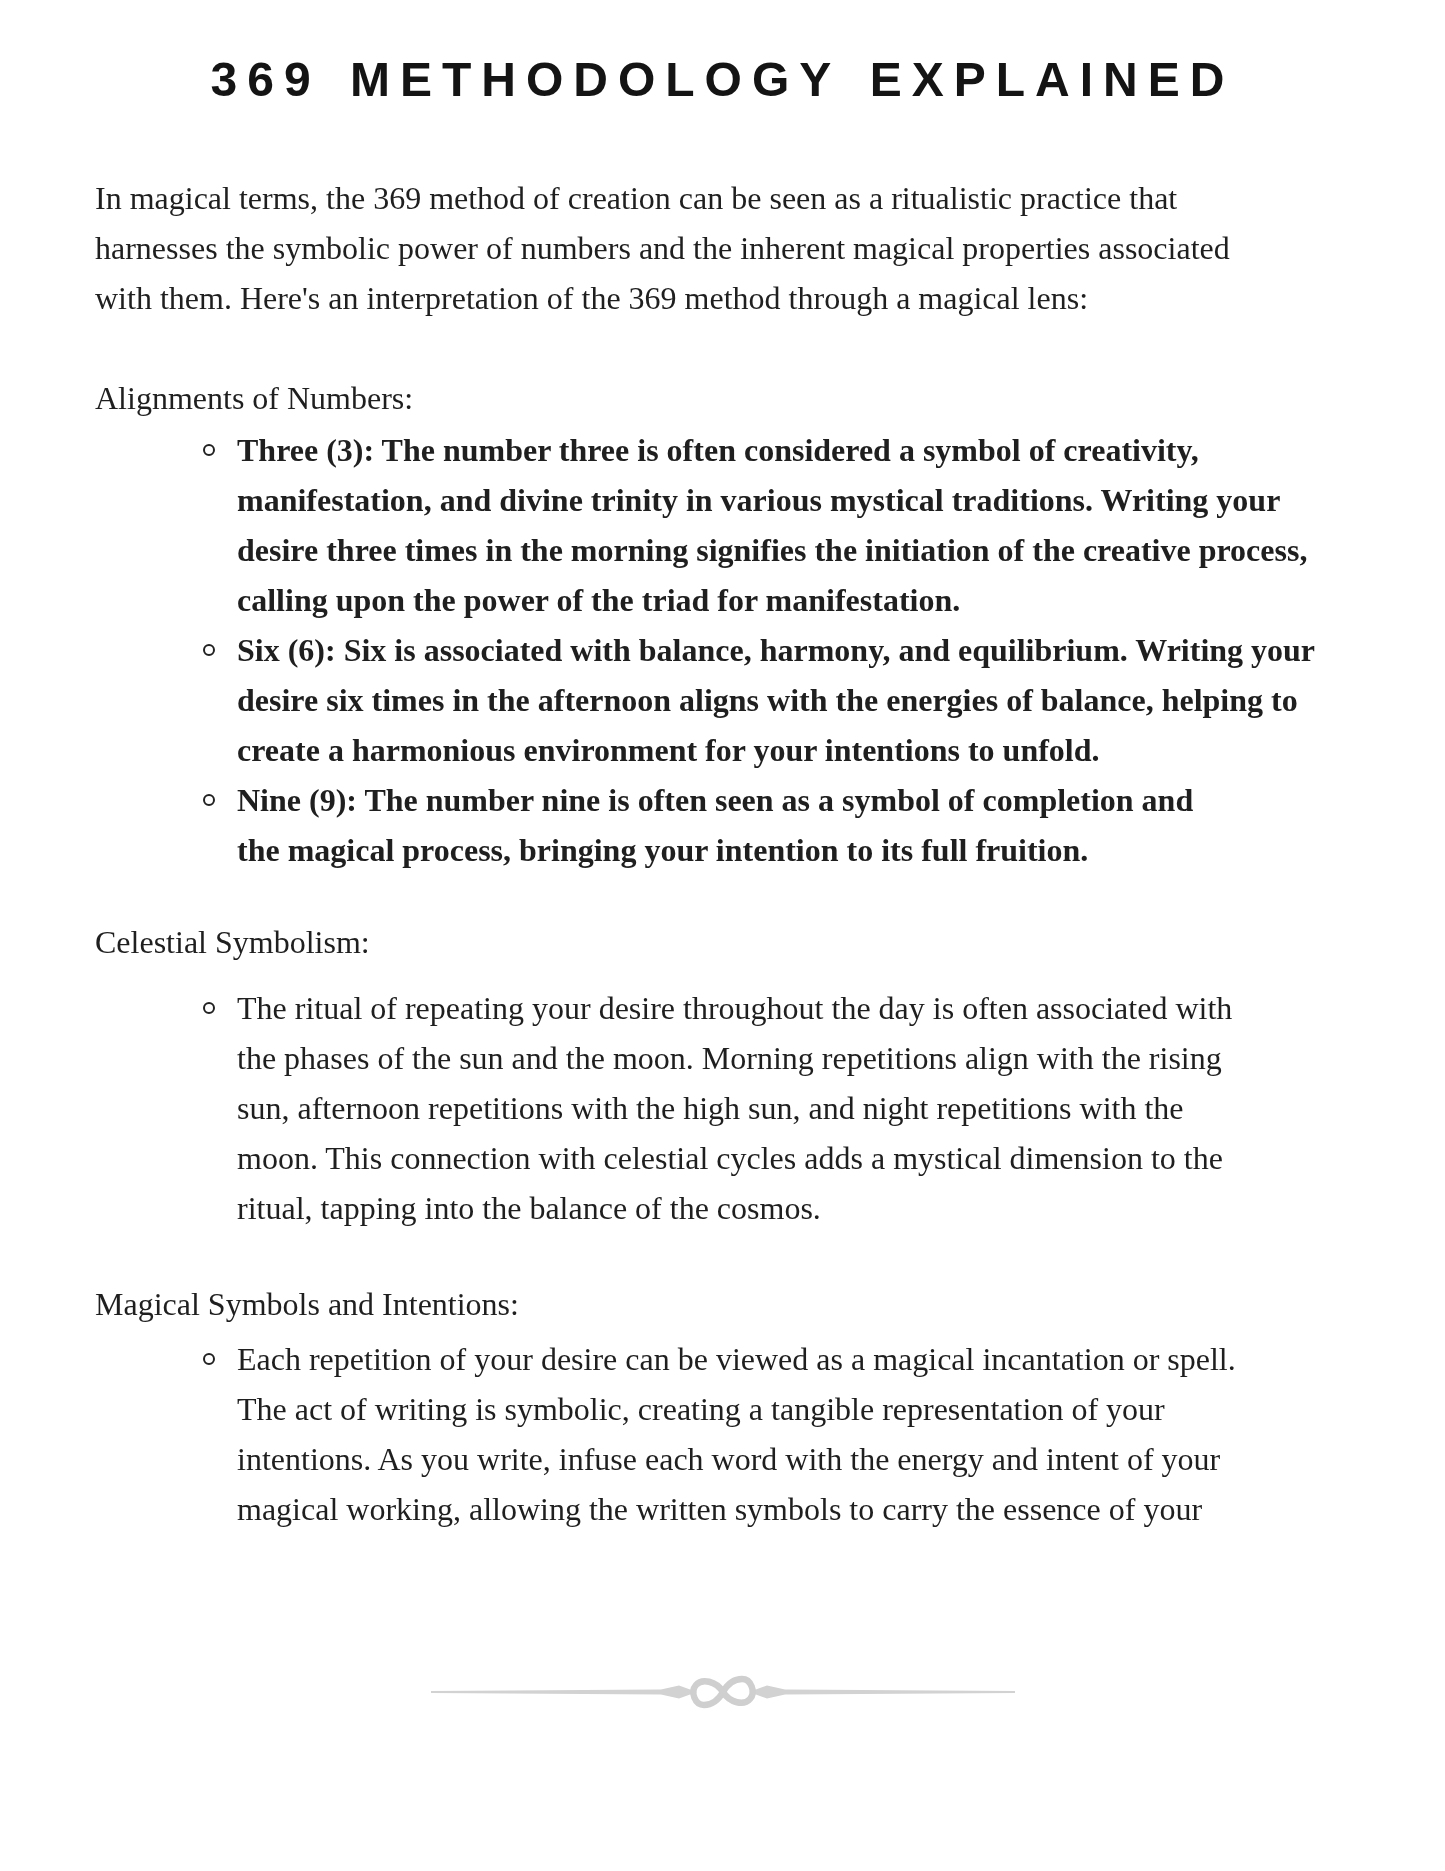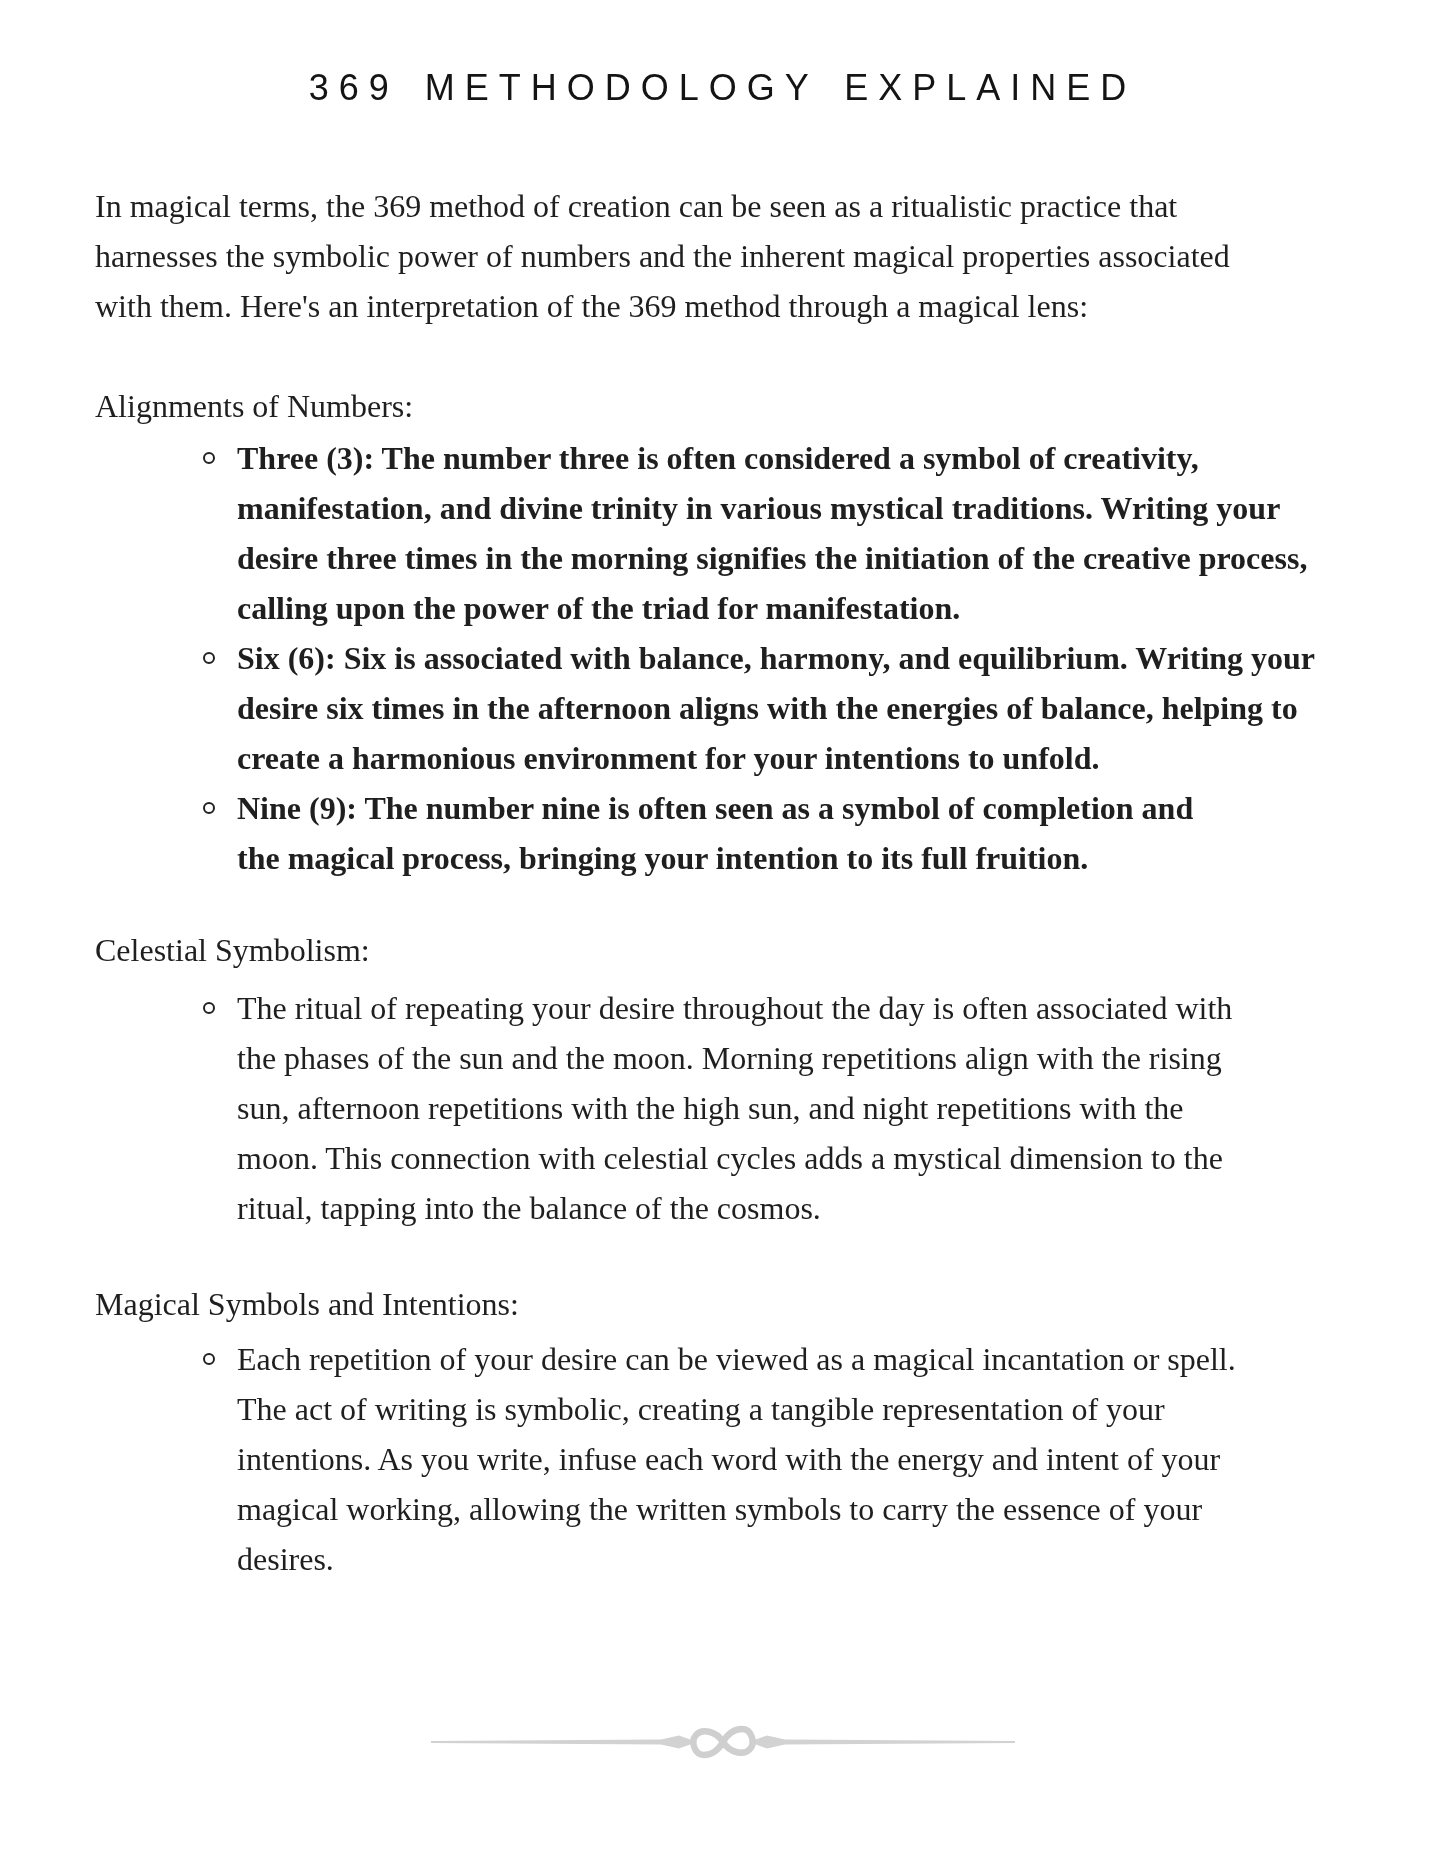--- a/index.html
+++ b/index.html
@@ -12,26 +12,26 @@
     overflow: hidden;
   }
   .page {
     width: 1445px;
     height: 1871px;
     padding: 0 95px;
     box-sizing: border-box;
     position: relative;
   }
   .doc-title {
-    margin: 8px;
+    margin: 0;
     padding-top: 55px;
     text-align: center;
     font-family: "Liberation Sans", sans-serif;
-    font-weight: 400;
-    font-size: 36px;
+    font-weight: 700;
+    font-size: 48px;
     line-height: 50px;
     letter-spacing: 10px;
     word-spacing: 6px;
     color: #141414;
     white-space: nowrap;
   }
   .line {
     font-size: 32px;
     line-height: 50px;
     white-space: nowrap;
@@ -42,21 +42,21 @@
     font-size: 32px;
     line-height: 50px;
     font-weight: normal;
     white-space: nowrap;
   }
   .heading-symbolism { margin-top: 50px; }
   .heading-celestial { margin-top: 42px; }
   .heading-magical   { margin-top: 46px; }
   .bullet-list { margin: 0; padding: 0; list-style: none; }
   .list-symbolism { margin-top: 2px; font-weight: bold; }
-  .list-celestial { margin-top: 8px; }
+  .list-celestial { margin-top: 16px; }
   .list-magical   { margin-top: 5px; }
   .bullet-item {
     position: relative;
     padding-left: 142px;
   }
   .bullet-marker {
     position: absolute;
     left: 108px;
     top: 19px;
     width: 12px;
@@ -119,21 +119,20 @@
   </ul>
 
   <h2 class="section-heading heading-magical">Magical Symbols and Intentions:</h2>
   <ul class="bullet-list list-magical">
     <li class="bullet-item">
       <span class="bullet-marker"></span>
       <div class="line">Each repetition of your desire can be viewed as a magical incantation or spell.</div>
       <div class="line">The act of writing is symbolic, creating a tangible representation of your</div>
       <div class="line">intentions. As you write, infuse each word with the energy and intent of your</div>
       <div class="line">magical working, allowing the written symbols to carry the essence of your</div>
-      <div class="line">desires.</div>
     </li>
   </ul>
 
   <div class="divider-wrap">
     <svg width="600" height="56" viewBox="0 0 600 56">
 
       <polygon points="8,27.1 238,25.6 256,21.5 274,28 256,34.5 238,30.4 8,28.9" fill="#d2d2d2"></polygon>
 
       <polygon points="592,27.1 362,25.6 344,21.5 326,28 344,34.5 362,30.4 592,28.9" fill="#d2d2d2"></polygon>
 

